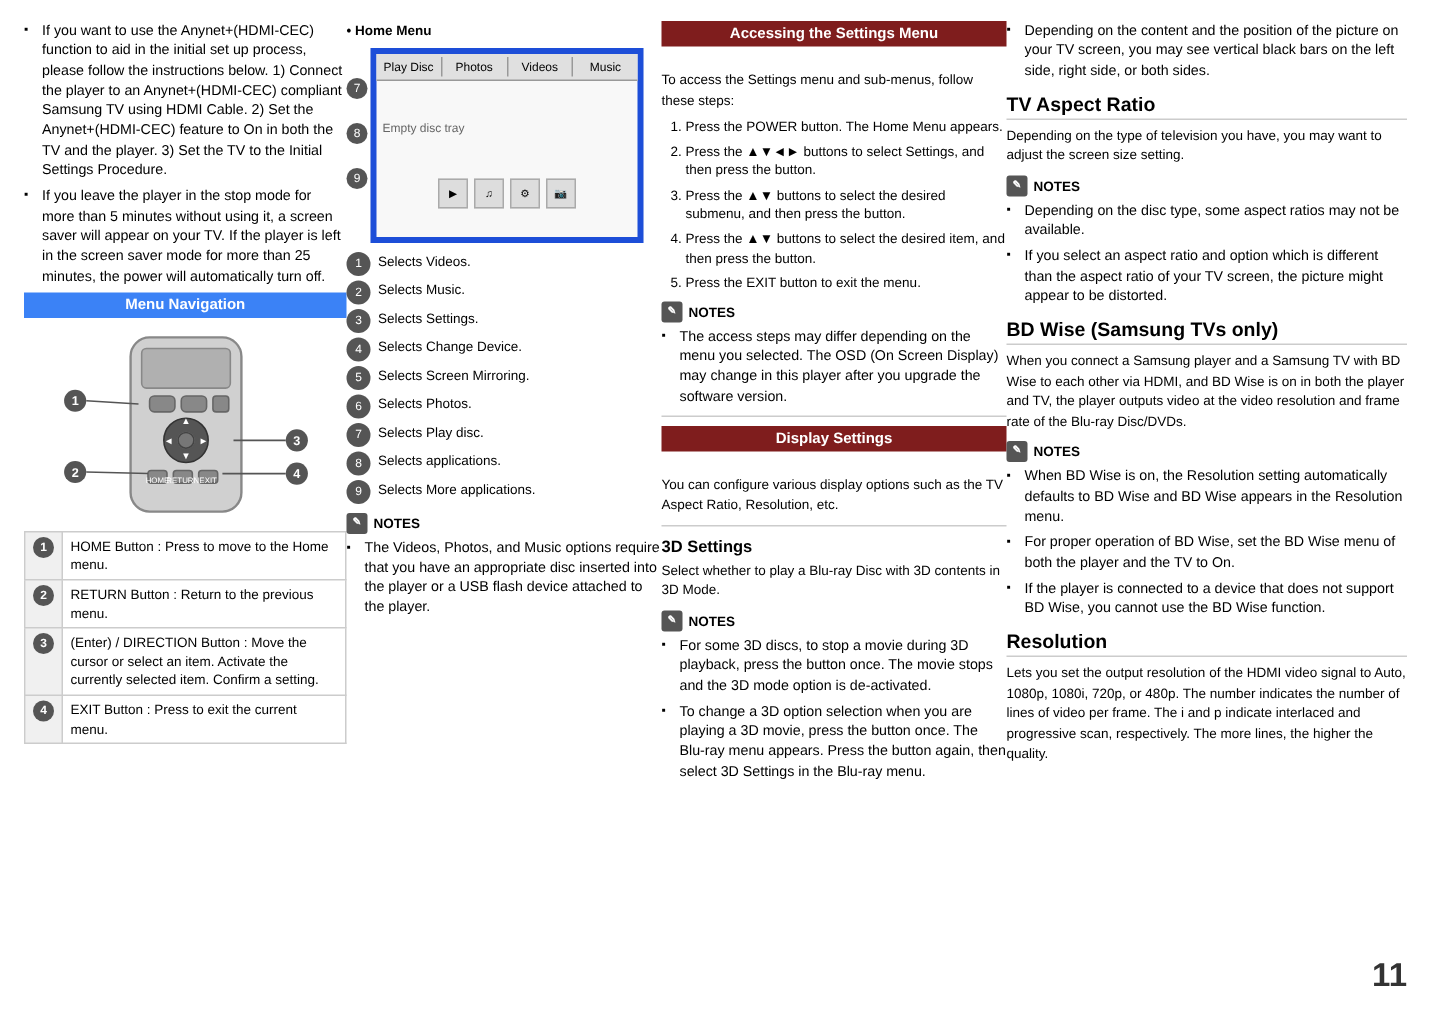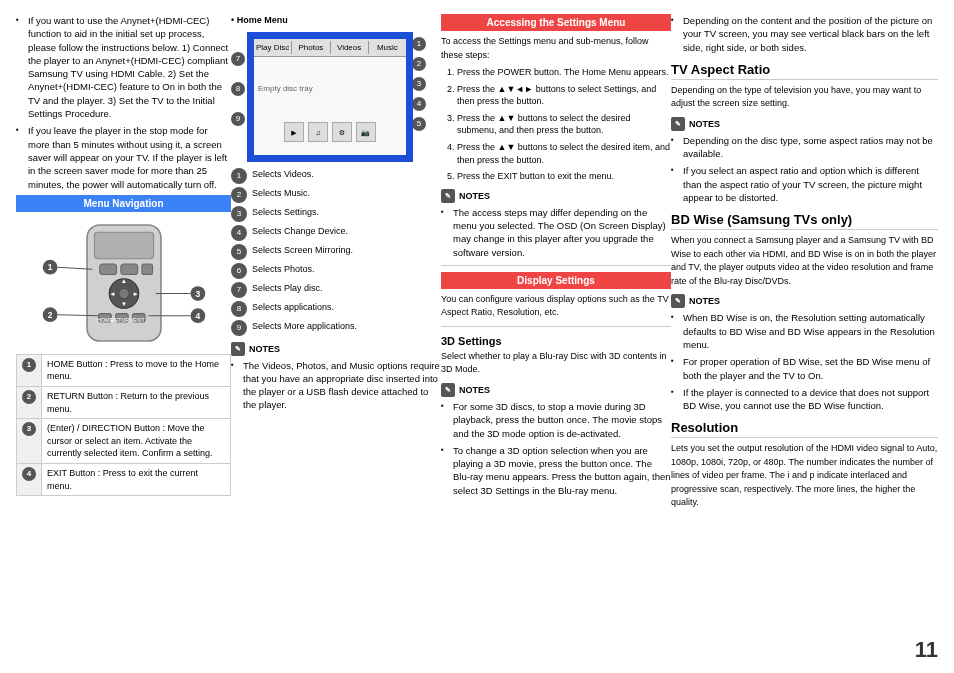--- a/index.html
+++ b/index.html
@@ -107,23 +107,23 @@
       background: #555;
       color: #fff;
       text-align: center;
       line-height: 14px;
       font-size: 8px;
     }
 
     
     .menu-diagram {
       position: relative;
-      width: 166px;
+      width: 182px;
       height: 130px;
-      border: 7px solid #1d4ed8;
+      border: 4px solid #1d4ed8;
       background: #f8f8f8;
       margin: 0 auto 6px auto;
       font-size: 8px;
     }
     .menu-top-bar {
       display: flex;
       background: #e0e0e0;
       border-bottom: 1px solid #999;
       font-size: 8px;
       height: 18px;
@@ -186,27 +186,27 @@
       color: #fff;
       font-size: 7px;
       text-align: center;
       line-height: 14px;
       margin-right: 4px;
       border-radius: 2px;
     }
 
     
     .dark-heading {
-      background: #ef4444;
+      background: #7f1d1d;
       color: #fff;
       text-align: center;
       padding: 3px 6px;
       font-size: 10px;
       font-weight: bold;
-      margin-bottom: 4px;
+      margin-bottom: 16px;
     }
 
     
     .steps-list {
       list-style: decimal;
       padding-left: 16px;
       margin: 0 0 6px 0;
     }
     .steps-list li {
       font-size: 9px;

